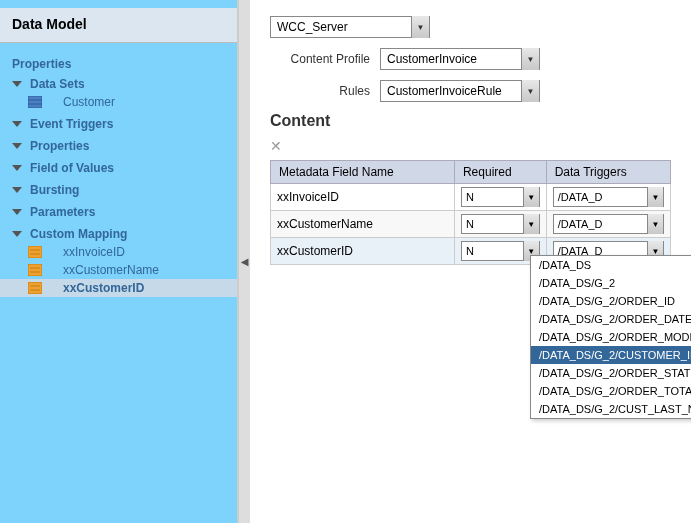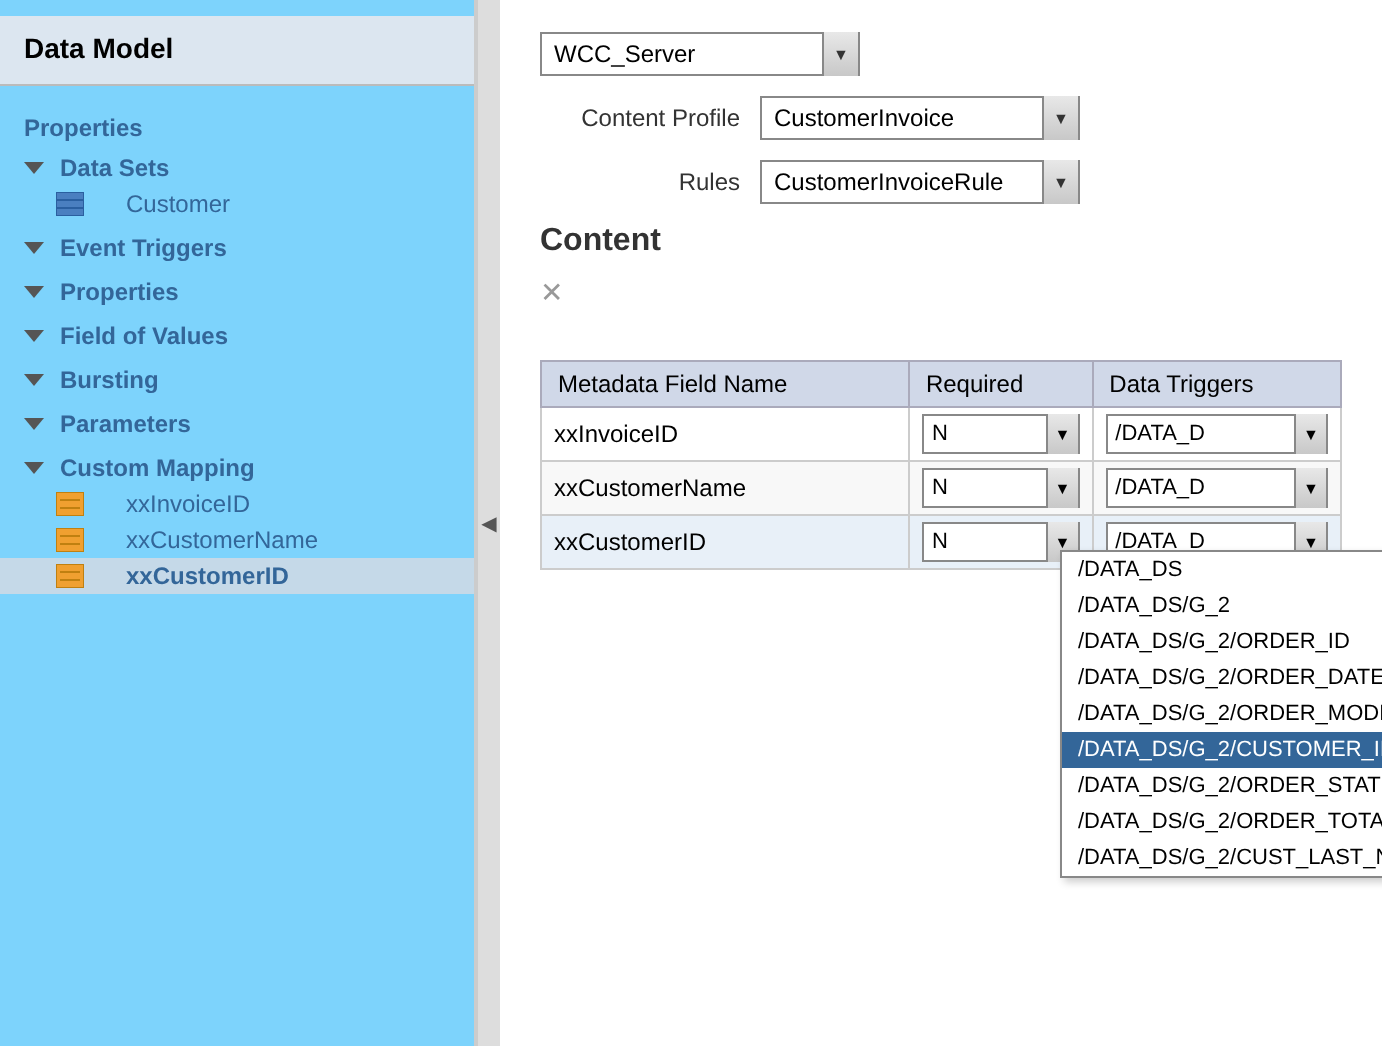--- a/index.html
+++ b/index.html
@@ -202,21 +202,21 @@
           </div>
         </div>
       </div>
     </div>
 
 
     <div class="metadata-section">
       <div class="metadata-title">Content</div>
       <span class="close-icon">✕</span>
 
-      <div style="position:relative;margin-top:20px;">
+      <div style="position:relative;">
         <table class="meta-table">
           <thead>
             <tr>
               <th>Metadata Field Name</th>
               <th>Required</th>
               <th>Data Triggers</th>
             </tr>
           </thead>
           <tbody>
 

